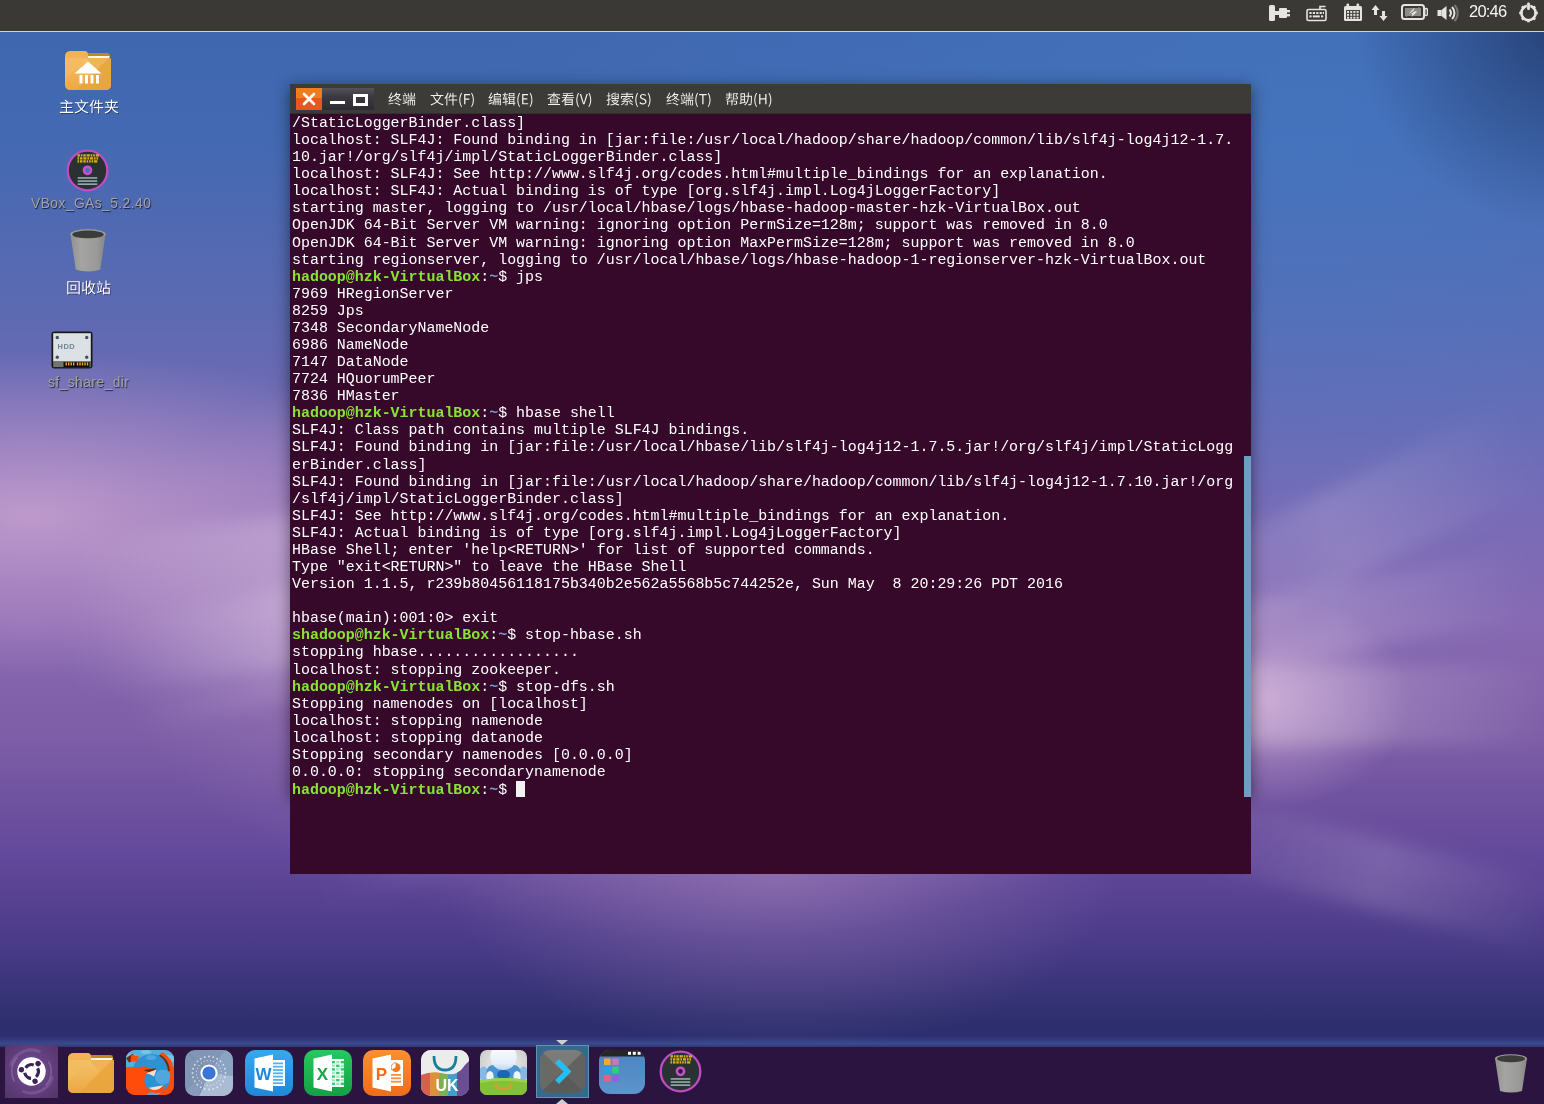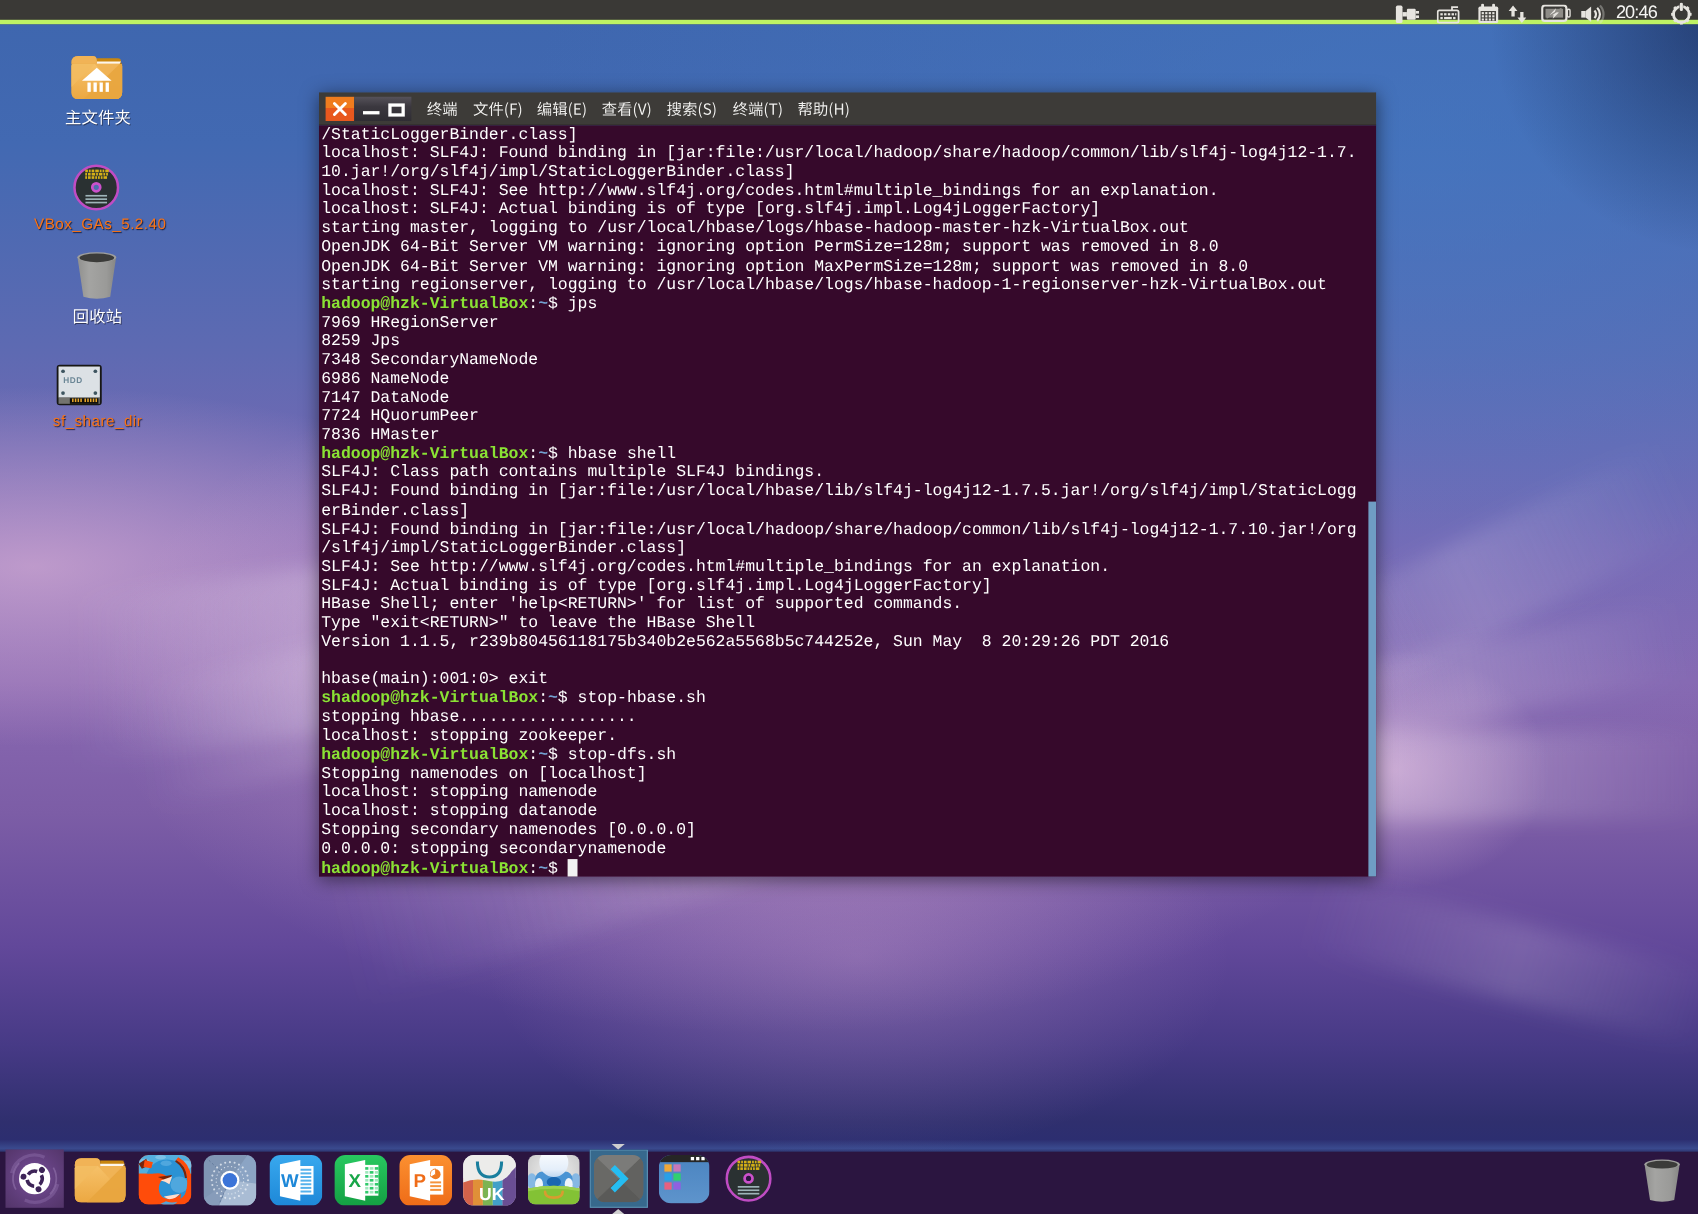--- a/index.html
+++ b/index.html
@@ -3,32 +3,32 @@
 *{margin:0;padding:0;box-sizing:border-box}
 html,body{width:1544px;height:1104px;overflow:hidden;background:#000;font-family:"Liberation Sans",sans-serif}
 #wall{position:absolute;inset:0;background:
 radial-gradient(circle 300px at 1570px 15px, rgba(12,22,58,0.55), rgba(12,22,58,0) 72%),
 radial-gradient(ellipse 950px 500px at 700px 620px, rgba(232,184,218,0.48), rgba(232,184,218,0) 64%),
 radial-gradient(ellipse 720px 260px at 30px 515px, rgba(233,190,220,0.58), rgba(233,190,220,0) 63%),
 radial-gradient(ellipse 520px 280px at 780px 870px, rgba(195,155,205,0.36), rgba(195,155,205,0) 65%),
 radial-gradient(ellipse 1150px 760px at 1300px 150px, rgba(70,122,196,0.60), rgba(70,122,196,0) 72%),
 linear-gradient(180deg,#3e66ae 0px,#4269b2 130px,#5e6ab2 320px,#8168b4 500px,#8a69b2 620px,#7c5da6 740px,#62489a 860px,#473a86 950px,#2f2f6e 1020px,#2c2e70 1036px,#3a4a8e 1044px,#2a3068 1048px,#1e2250 1104px)}
 .ray{position:absolute;pointer-events:none;filter:blur(9px)}
-#panel{position:absolute;left:0;top:0;width:100%;height:22px;background:#3a3936;border-bottom:4px solid #bef264}
+#panel{position:absolute;left:0;top:0;width:100%;height:32px;background:#3a3936;border-bottom:1px solid #bef264}
 .clock{position:absolute;left:1469px;top:2px;width:44px;font-size:16.5px;letter-spacing:-0.8px;color:#f5f5f3;font-family:"Liberation Sans",sans-serif}
 .dicon{position:absolute;line-height:0}
 .dlab{position:absolute;line-height:0}
-.dlab.vb{line-height:normal;font-size:13.8px;color:#f97316;text-shadow:0.8px 0.9px 1px rgba(10,10,30,0.8);letter-spacing:0.45px}
+.dlab.vb{line-height:normal;font-size:13.8px;color:#a3a3a3;text-shadow:0.8px 0.9px 1px rgba(10,10,30,0.8);letter-spacing:0.45px}
 #term{position:absolute;left:290px;top:84px;width:961px;height:713px;box-shadow:0 3px 16px rgba(0,0,0,0.5);border-radius:1px}
 #tbar{position:absolute;left:0;top:0;width:100%;height:30px;background:#3d3b38;border-bottom:1px solid #32302d}
 #tclose{position:absolute;left:6px;top:4px;width:26px;height:22px;background:linear-gradient(180deg,#f07c1e 0%,#f07c1e 45%,#e8581e 45%,#e8581e 100%);display:flex;align-items:center;justify-content:center}
 #tmm{position:absolute;left:32px;top:4px;width:52px;height:22px;background:linear-gradient(180deg,#56525a 0%,#3b383f 40%,#2f2d33 100%)}
 #tmin{position:absolute;left:8px;top:13px;width:15px;height:3.2px;background:#fff}
 #tmax{position:absolute;left:31px;top:5.5px;width:15px;height:12px;border:3px solid #fff}
-#tbody{position:absolute;left:0;top:30px;width:100%;height:683px;background:#36092b;overflow:hidden}
+#tbody{position:absolute;left:0;top:30px;width:100%;height:760px;background:#36092b;overflow:hidden}
 #text{position:absolute;left:2px;top:1px;font-family:"Liberation Mono",monospace;font-size:14.95px;line-height:17.075px;color:#ffffff;white-space:pre}
 #text b.g{color:#8ae234;font-weight:bold}
 #text b.u{color:#729fcf;font-weight:bold}
 .cur{display:inline-block;width:8.973px;height:16.075px;background:#f2f2f2;vertical-align:-3px}
 #sbar{position:absolute;right:0px;top:342px;width:7px;height:341px;background:#6f9dc4}
 #dock{position:absolute;left:0;top:1047px;width:100%;height:57px;background:#2b1540}
 .tile{position:absolute;top:1050px;line-height:0}
 </style></head>
 <body>
 <div id="wall">

